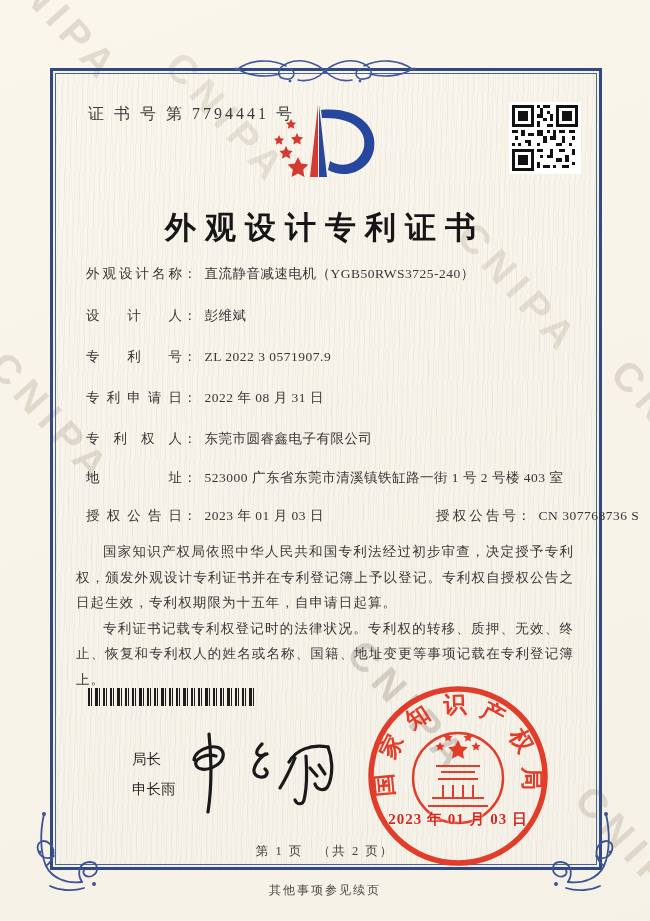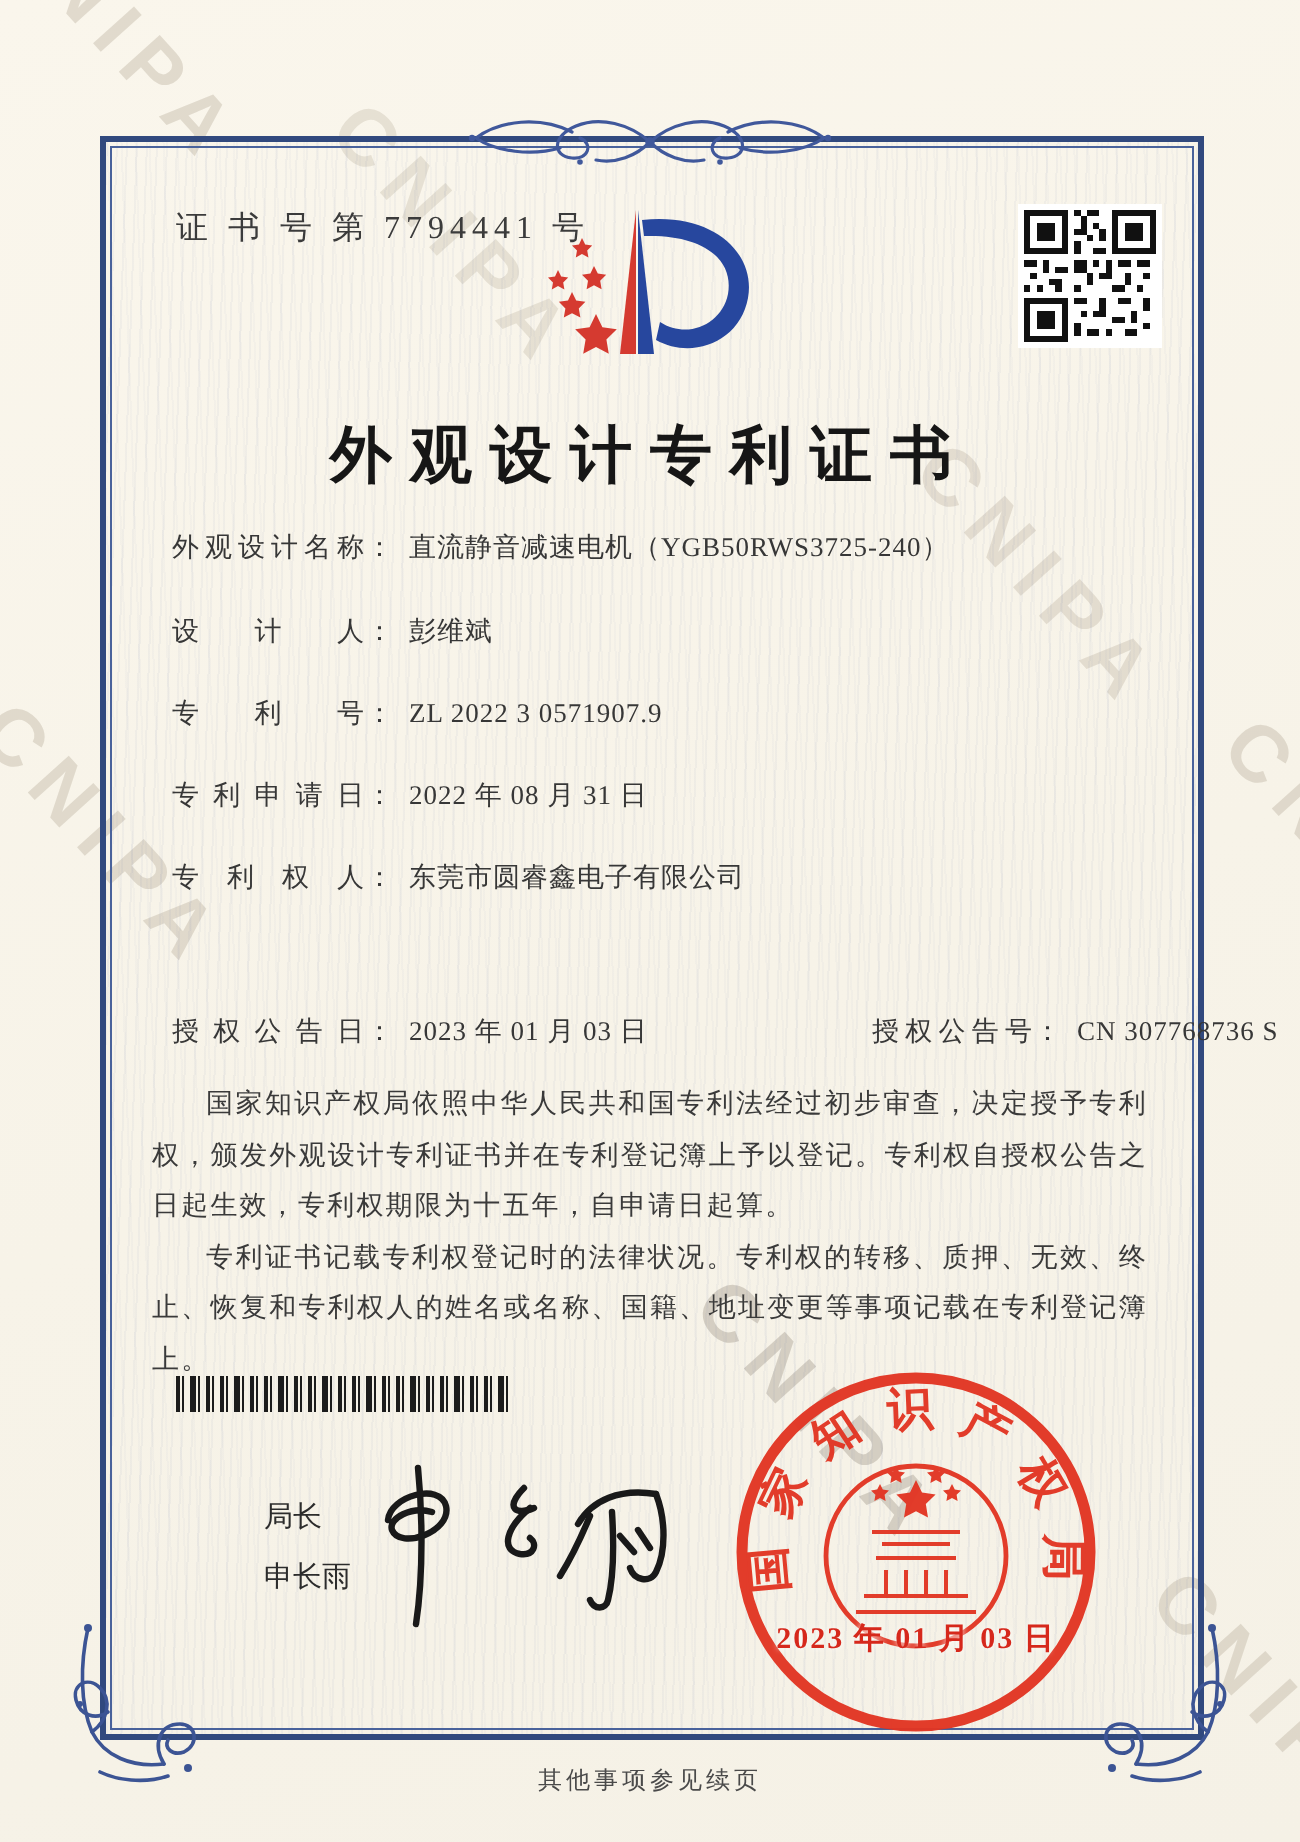--- a/index.html
+++ b/index.html
@@ -231,20 +231,23 @@
   </div>
   <div class="frow" style="top:348px">
     <span class="flabel">专　利　号</span><span class="fcolon">：</span><span class="fval">ZL 2022 3 0571907.9</span>
   </div>
   <div class="frow" style="top:389px">
     <span class="flabel">专利申请日</span><span class="fcolon">：</span><span class="fval">2022 年 08 月 31 日</span>
   </div>
   <div class="frow" style="top:430px">
     <span class="flabel">专 利 权 人</span><span class="fcolon">：</span><span class="fval">东莞市圆睿鑫电子有限公司</span>
   </div>
+  <div class="frow" style="top:469px">
+    <span class="flabel">地　　　址</span><span class="fcolon">：</span><span class="fval">523000 广东省东莞市清溪镇铁缸路一街 1 号 2 号楼 403 室</span>
+  </div>
   <div class="frow" style="top:507px">
     <span class="flabel">授权公告日</span><span class="fcolon">：</span><span class="fval">2023 年 01 月 03 日</span>
     <span class="grant-no">
       <span class="flabel">授权公告号</span><span class="fcolon">：</span><span class="fval">CN 307768736 S</span>
     </span>
   </div>
 
   <div class="paras">
     <p>国家知识产权局依照中华人民共和国专利法经过初步审查，决定授予专利权，颁发外观设计专利证书并在专利登记簿上予以登记。专利权自授权公告之日起生效，专利权期限为十五年，自申请日起算。</p>
     <p>专利证书记载专利权登记时的法律状况。专利权的转移、质押、无效、终止、恢复和专利权人的姓名或名称、国籍、地址变更等事项记载在专利登记簿上。</p>
@@ -292,15 +295,16 @@
         <path d="M79,92 h34"></path>
         <path d="M76,99 h40"></path>
         <path d="M81,105 v12 M91,105 v12 M101,105 v12 M111,105 v12"></path>
         <path d="M70,118 h52"></path>
         <path d="M66,126 h60"></path>
       </g>
     </g>
   </svg>
   <div class="seal-date">2023 年 01 月 03 日</div>
 
+  <div class="page-footer">第 1 页　（共 2 页）</div>
   <div class="continuation">其他事项参见续页</div>
 
 </div>
 
 </body></html>

